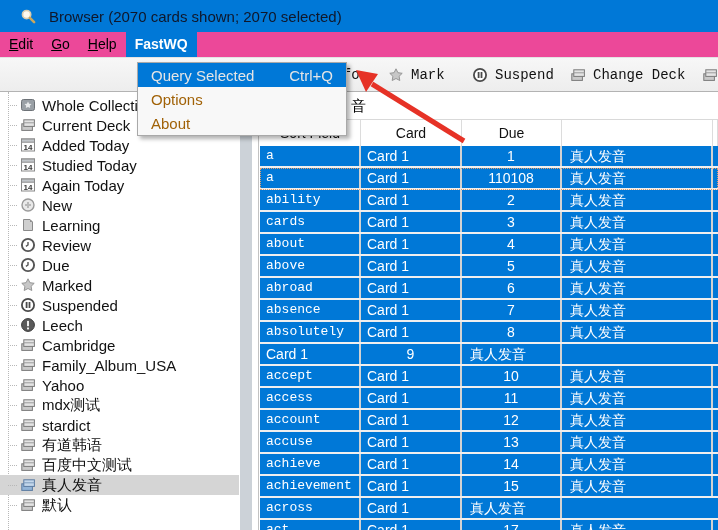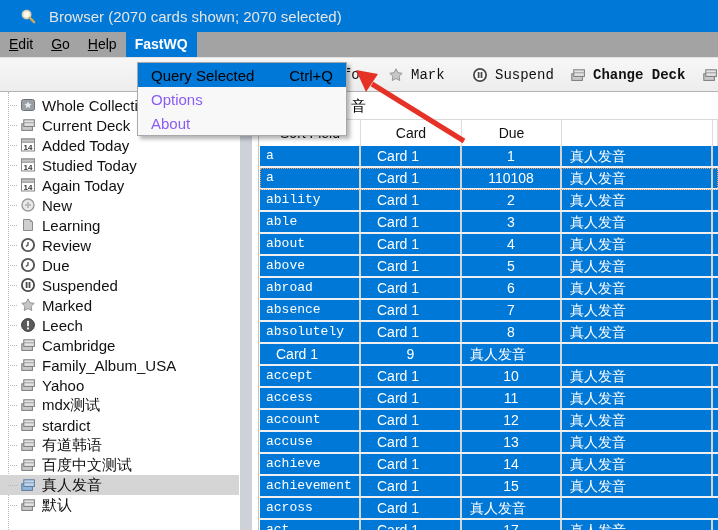--- a/index.html
+++ b/index.html
@@ -1,24 +1,24 @@
 <!DOCTYPE html>
 <html><head>
 <meta charset="utf-8">
 <style>
   html,body{margin:0;padding:0;background:#888;}
   .window{position:relative;width:718px;height:530px;overflow:hidden;background:#fff;
           font-family:"Liberation Sans",sans-serif;-webkit-font-smoothing:antialiased;}
   
   .titlebar{position:absolute;left:0;top:0;width:718px;height:32px;background:#0078d7;
-            display:flex;align-items:center;color:#e5e5e5;font-size:15px;}
+            display:flex;align-items:center;color:#0f172a;font-size:15px;}
   .titlebar .icon{margin-left:20px;width:16px;height:16px;display:inline-block;}
   .titlebar .ttl{margin-left:13px;white-space:nowrap;}
   
-  .menubar{position:absolute;left:0;top:32px;width:718px;height:26px;background:#a3a3a3;
+  .menubar{position:absolute;left:0;top:32px;width:718px;height:26px;background:#ec4899;
            display:flex;font-size:14px;color:#000;border-bottom:1px solid #e3e3e3;box-sizing:border-box;}
   .mb-item{padding:0 9px;line-height:25px;cursor:default;}
   .mb-item.mnemonic::first-letter{text-decoration:underline;}
   .mb-item.active{background:#0078d7;color:#fff;font-weight:bold;}
   
   .toolbar{position:absolute;left:0;top:58px;width:718px;height:34px;
            background:linear-gradient(#f7f7f7,#ededed);border-bottom:1px solid #b3b3b3;box-sizing:border-box;}
   .tb-btn{position:absolute;top:0;height:33px;display:flex;align-items:center;
           font-family:"Liberation Mono",monospace;font-size:14px;color:#111;}
   .tb-btn .icon{width:16px;height:16px;margin-right:7px;}
@@ -41,30 +41,30 @@
   .thead{position:absolute;left:0;top:28px;width:458px;height:26px;display:grid;
          grid-template-columns:101px 101px 100px 151px 1fr;font-size:14px;color:#111;}
   .th{display:flex;align-items:center;justify-content:center;border-right:1px solid #dcdcdc;
       background:#fff;white-space:nowrap;}
   .rows{position:absolute;left:0;top:54px;width:458px;height:384px;overflow:hidden;}
   .t-row{display:grid;grid-template-columns:101px 101px 100px 151px 1fr;height:20px;
          border-bottom:2px solid #efefef;background:#0078d7;color:#fff;}
   .t-row.focused{outline:1px dotted #e0a070;outline-offset:-1px;}
   .td{border-right:2px solid #d2d2d2;line-height:20px;white-space:nowrap;overflow:hidden;box-sizing:border-box;}
   .td.sort{font-family:"Liberation Mono",monospace;font-size:13px;padding-left:6px;}
-  .td.card{font-size:14px;padding-left:16px;}
+  .td.card{font-size:14px;padding-left:6px;}
   .td.due{font-size:14px;text-align:center;}
   .td.deck{font-size:14px;padding-left:8px;}
   .td.extra{border-right:none;}
   
   .popup{position:absolute;left:137px;top:62px;width:208px;background:#f8f8f8;
          border:1px solid #a9a9a9;box-shadow:3px 3px 4px rgba(0,0,0,.3);z-index:50;font-size:15px;}
   .pm-item{height:24px;display:flex;align-items:center;justify-content:space-between;
-           padding:0 13px;color:#8b5cf6;white-space:nowrap;}
-  .pm-item.hl{background:#0078d7;color:#000000;}
+           padding:0 13px;color:#a16207;white-space:nowrap;}
+  .pm-item.hl{background:#0078d7;color:#e5e5e5;}
   .pm-item .sc{margin-left:28px;}
   
   .arrow-svg{position:absolute;left:0;top:0;width:718px;height:530px;pointer-events:none;z-index:90;}
   .icon svg{display:block;width:100%;height:100%;}
 </style>
 </head>
 <body>
 
 <div class="window">
 
@@ -107,21 +107,21 @@
       <div class="tb-btn" style="left: 472px; align-items: center;">
         <span class="icon">
           <svg viewBox="0 0 16 16">
             <circle cx="8" cy="8" r="6.1" fill="#fff" stroke="#4a4a4a" stroke-width="1.8"></circle>
             <rect x="5.7" y="5" width="1.8" height="6" fill="#4a4a4a"></rect>
             <rect x="8.6" y="5" width="1.8" height="6" fill="#4a4a4a"></rect>
           </svg>
         </span>
         <span>Suspend</span>
       </div>
-      <div class="tb-btn" style="left: 570px; font-weight: bold;">
+      <div class="tb-btn" style="left: 570px;">
         <span class="icon">
           <svg viewBox="0 0 16 16">
             <rect x="1.8" y="6.8" width="10.6" height="6.6" fill="#c9c9c9" stroke="#7a7a7a"></rect>
             <rect x="3.8" y="2.8" width="10.6" height="6.6" fill="#e4e4e4" stroke="#7a7a7a"></rect>
             <line x1="3.8" y1="5.8" x2="14.4" y2="5.8" stroke="#9a9a9a"></line>
           </svg>
         </span>
         <span>Change Deck</span>
       </div>
       <div class="tb-btn" style="left: 702px;">
@@ -219,34 +219,34 @@
             <svg viewBox="0 0 16 16">
               <circle cx="8" cy="8" r="6.1" fill="#fff" stroke="#555" stroke-width="1.9"></circle>
               <path d="M8 4.9V8L5.9 9.4" fill="none" stroke="#555" stroke-width="1.4"></path>
             </svg>
           </span>
           <span class="lbl">Due</span>
         </div>
         <div class="sb-item">
           <span class="icon">
             <svg viewBox="0 0 16 16">
+              <path d="M8 1.8l1.9 3.9 4.3.6-3.1 3 .7 4.2L8 11.5l-3.8 2 .7-4.2-3.1-3 4.3-.6z" fill="#c7c7c7" stroke="#969696"></path>
+            </svg>
+          </span>
+          <span class="lbl">Marked</span>
+        </div>
+        <div class="sb-item">
+          <span class="icon">
+            <svg viewBox="0 0 16 16">
               <circle cx="8" cy="8" r="6.1" fill="#fff" stroke="#4a4a4a" stroke-width="1.8"></circle>
               <rect x="5.7" y="5" width="1.8" height="6" fill="#4a4a4a"></rect>
               <rect x="8.6" y="5" width="1.8" height="6" fill="#4a4a4a"></rect>
             </svg>
           </span>
           <span class="lbl">Suspended</span>
-        </div>
-        <div class="sb-item">
-          <span class="icon">
-            <svg viewBox="0 0 16 16">
-              <path d="M8 1.8l1.9 3.9 4.3.6-3.1 3 .7 4.2L8 11.5l-3.8 2 .7-4.2-3.1-3 4.3-.6z" fill="#c7c7c7" stroke="#969696"></path>
-            </svg>
-          </span>
-          <span class="lbl">Marked</span>
         </div>
         <div class="sb-item">
           <span class="icon">
             <svg viewBox="0 0 16 16">
               <circle cx="8" cy="8" r="6.4" fill="#5a5a5a" stroke="#3a3a3a"></circle>
               <rect x="7.1" y="3.9" width="1.8" height="5.3" fill="#fff"></rect>
               <rect x="7.1" y="10.5" width="1.8" height="1.9" fill="#fff"></rect>
             </svg>
           </span>
           <span class="lbl">Leech</span>
@@ -372,21 +372,21 @@
           <div class="td extra"></div>
         </div>
         <div class="t-row">
           <div class="td sort">ability</div>
           <div class="td card">Card 1</div>
           <div class="td due">2</div>
           <div class="td deck">真人发音</div>
           <div class="td extra"></div>
         </div>
         <div class="t-row">
-          <div class="td sort">able</div>
+          <div class="td sort">cards</div>
           <div class="td card">Card 1</div>
           <div class="td due">3</div>
           <div class="td deck">真人发音</div>
           <div class="td extra"></div>
         </div>
         <div class="t-row">
           <div class="td sort">about</div>
           <div class="td card">Card 1</div>
           <div class="td due">4</div>
           <div class="td deck">真人发音</div>

